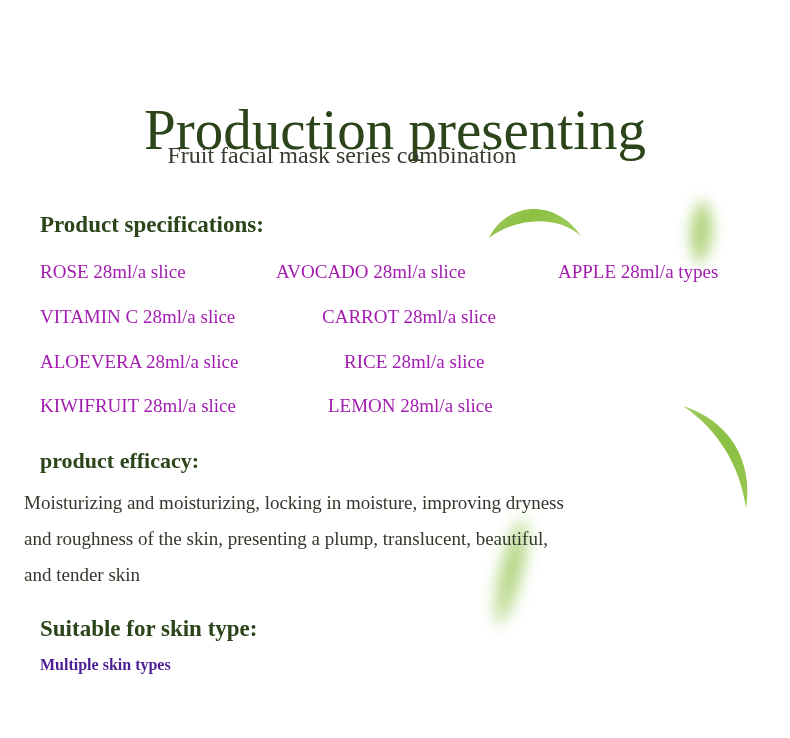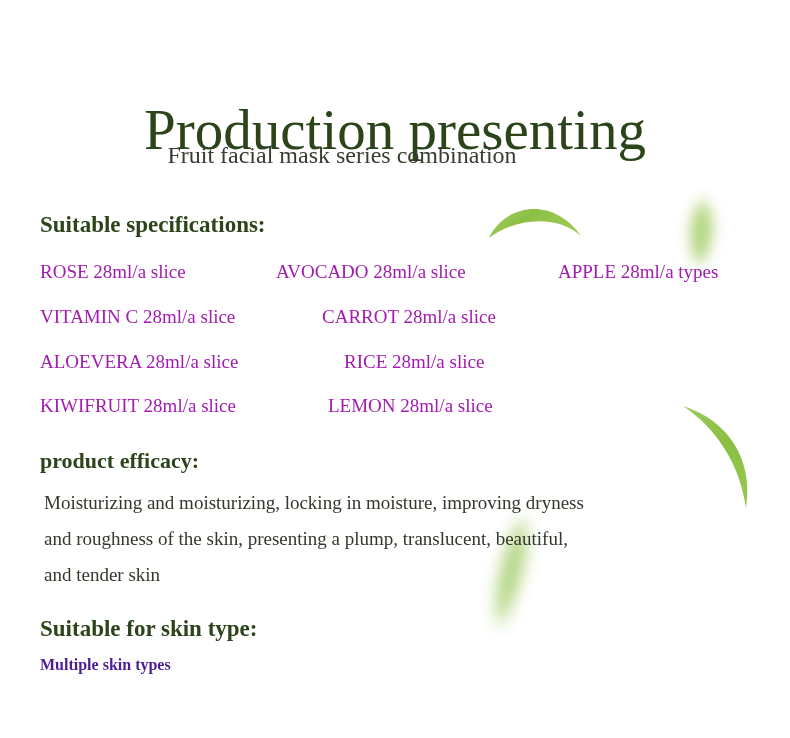--- a/index.html
+++ b/index.html
@@ -120,21 +120,21 @@
 
   #spec-row-2 .c0 { left: 0px; }
   #spec-row-2 .c1 { left: 288px; margin-left: 16px; }
   #spec-row-2 .c2 { left: 500px; }
 
   #spec-row-3 .c0 { left: 0px; }
   #spec-row-3 .c1 { left: 288px; }
 
   #efficacy-body {
     position: absolute;
-    left: 44px;
+    left: 24px;
     top: 485px;
     width: 716px;
     font-size: 19px;
     line-height: 36px;
     color: #33382c;
   }
   #efficacy-body .eff-line { display: block; white-space: nowrap; }
 
   #skin-body {
     position: absolute;
@@ -190,21 +190,21 @@
         <path d="M38 4 C 48 34, 34 82, 14 116 C 6 84, 18 34, 38 4 Z" fill="#9ec95f" opacity="0.8"></path>
       </svg>
     </div>
   </div>
 
   <div class="content">
 
     <h1 id="title">Production presenting</h1>
     <div id="subtitle">Fruit facial mask series combination</div>
 
-    <div class="section-heading" id="heading-specs">Suitable specifications:</div>
+    <div class="section-heading" id="heading-specs">Product specifications:</div>
 
     <div class="spec-row" id="spec-row-0">
       <span class="spec-item c0">ROSE 28ml/a slice</span>
       <span class="spec-item c1">AVOCADO 28ml/a slice</span>
       <span class="spec-item c2">APPLE 28ml/a types</span>
     </div>
 
     <div class="spec-row" id="spec-row-1">
       <span class="spec-item c0">VITAMIN C 28ml/a slice</span>
       <span class="spec-item c1">CARROT 28ml/a slice</span>

